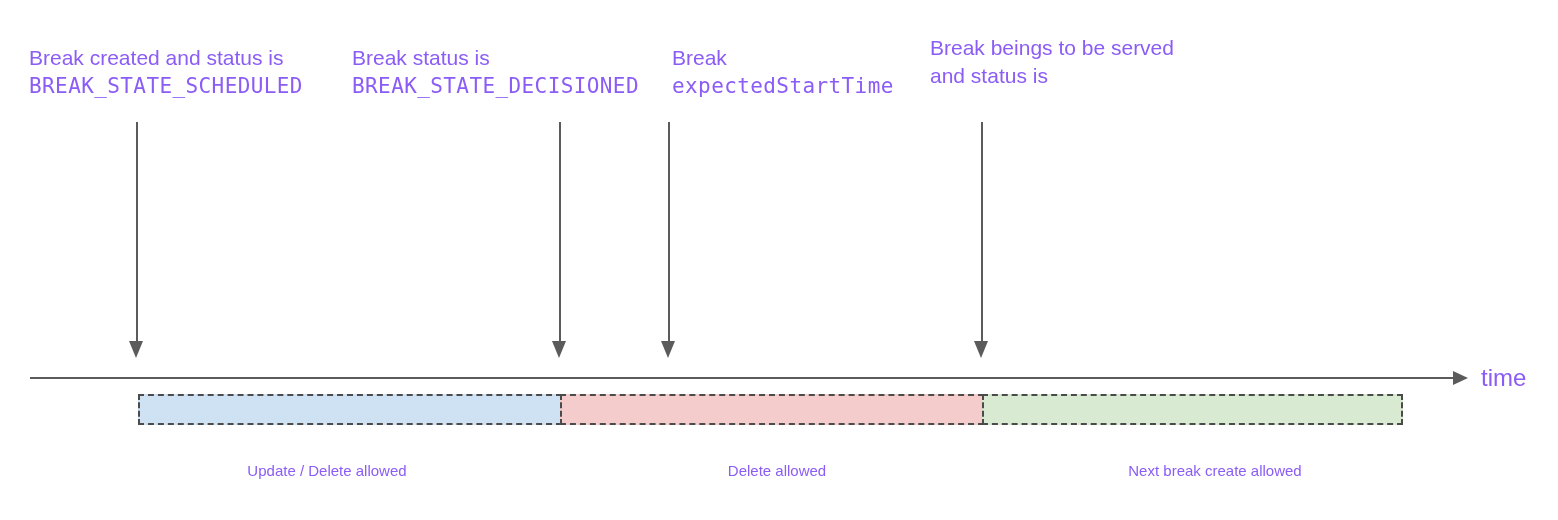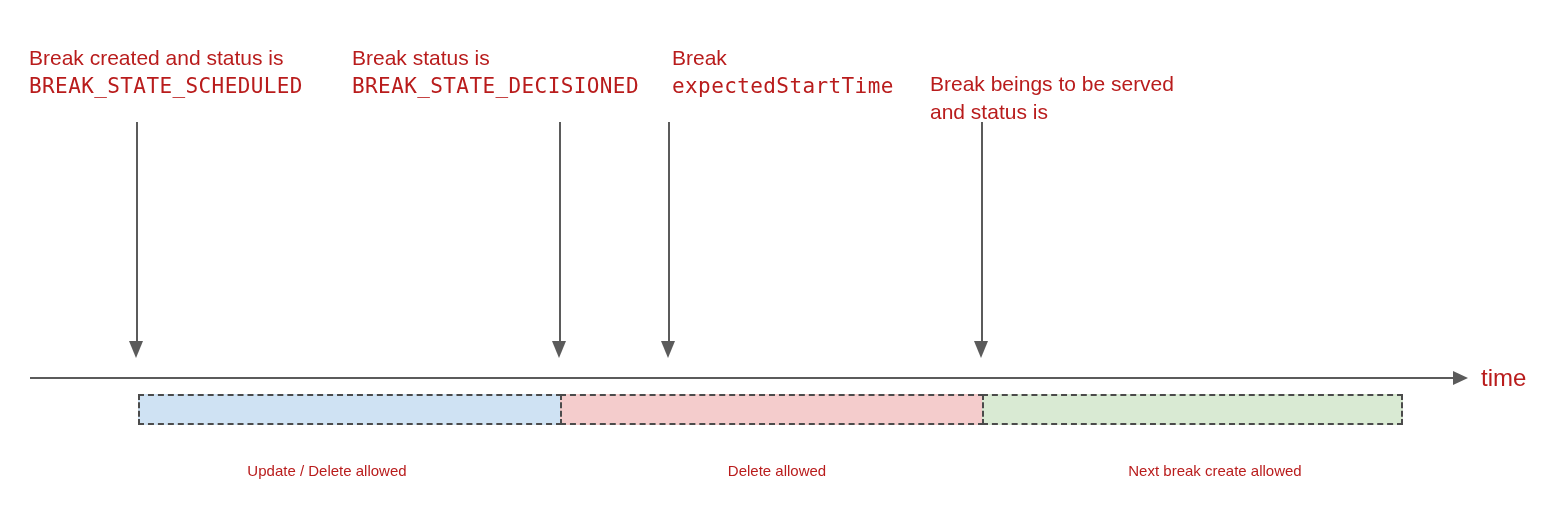--- a/index.html
+++ b/index.html
@@ -1,26 +1,26 @@
 <!DOCTYPE html>
 <html><head>
 <meta charset="utf-8">
 <style>
   html,body{margin:0;padding:0;background:#ffffff;}
   .canvas{
     position:relative;width:1558px;height:520px;background:#ffffff;
-    font-family:"Liberation Sans", sans-serif;color:#b91c1c;overflow:hidden;
+    font-family:"Liberation Sans", sans-serif;color:#8b5cf6;overflow:hidden;
   }
   .ann{position:absolute;}
   .ann .sans{font-size:21px;line-height:28px;white-space:nowrap;}
   .ann .mono{font-family:"DejaVu Sans Mono", monospace;font-size:21px;line-height:28px;letter-spacing:0.4px;white-space:nowrap;}
   #ann1{left:29px;top:44px;}
   #ann2{left:352px;top:44px;}
   #ann3{left:672px;top:44px;}
-  #ann4{left:930px;top:34px;margin-top:36px;}
+  #ann4{left:930px;top:34px;}
 
   
   .varrow{position:absolute;top:122px;width:15px;height:236px;}
   .varrow .vline{position:absolute;left:6.5px;top:0;width:2px;height:221px;background:#5b5b5b;}
   .varrow .vhead{
     position:absolute;left:0;top:219px;width:0;height:0;
     border-left:7.5px solid transparent;border-right:7.5px solid transparent;
     border-top:17px solid #5b5b5b;
   }
   #arrow1{left:129px;} 

